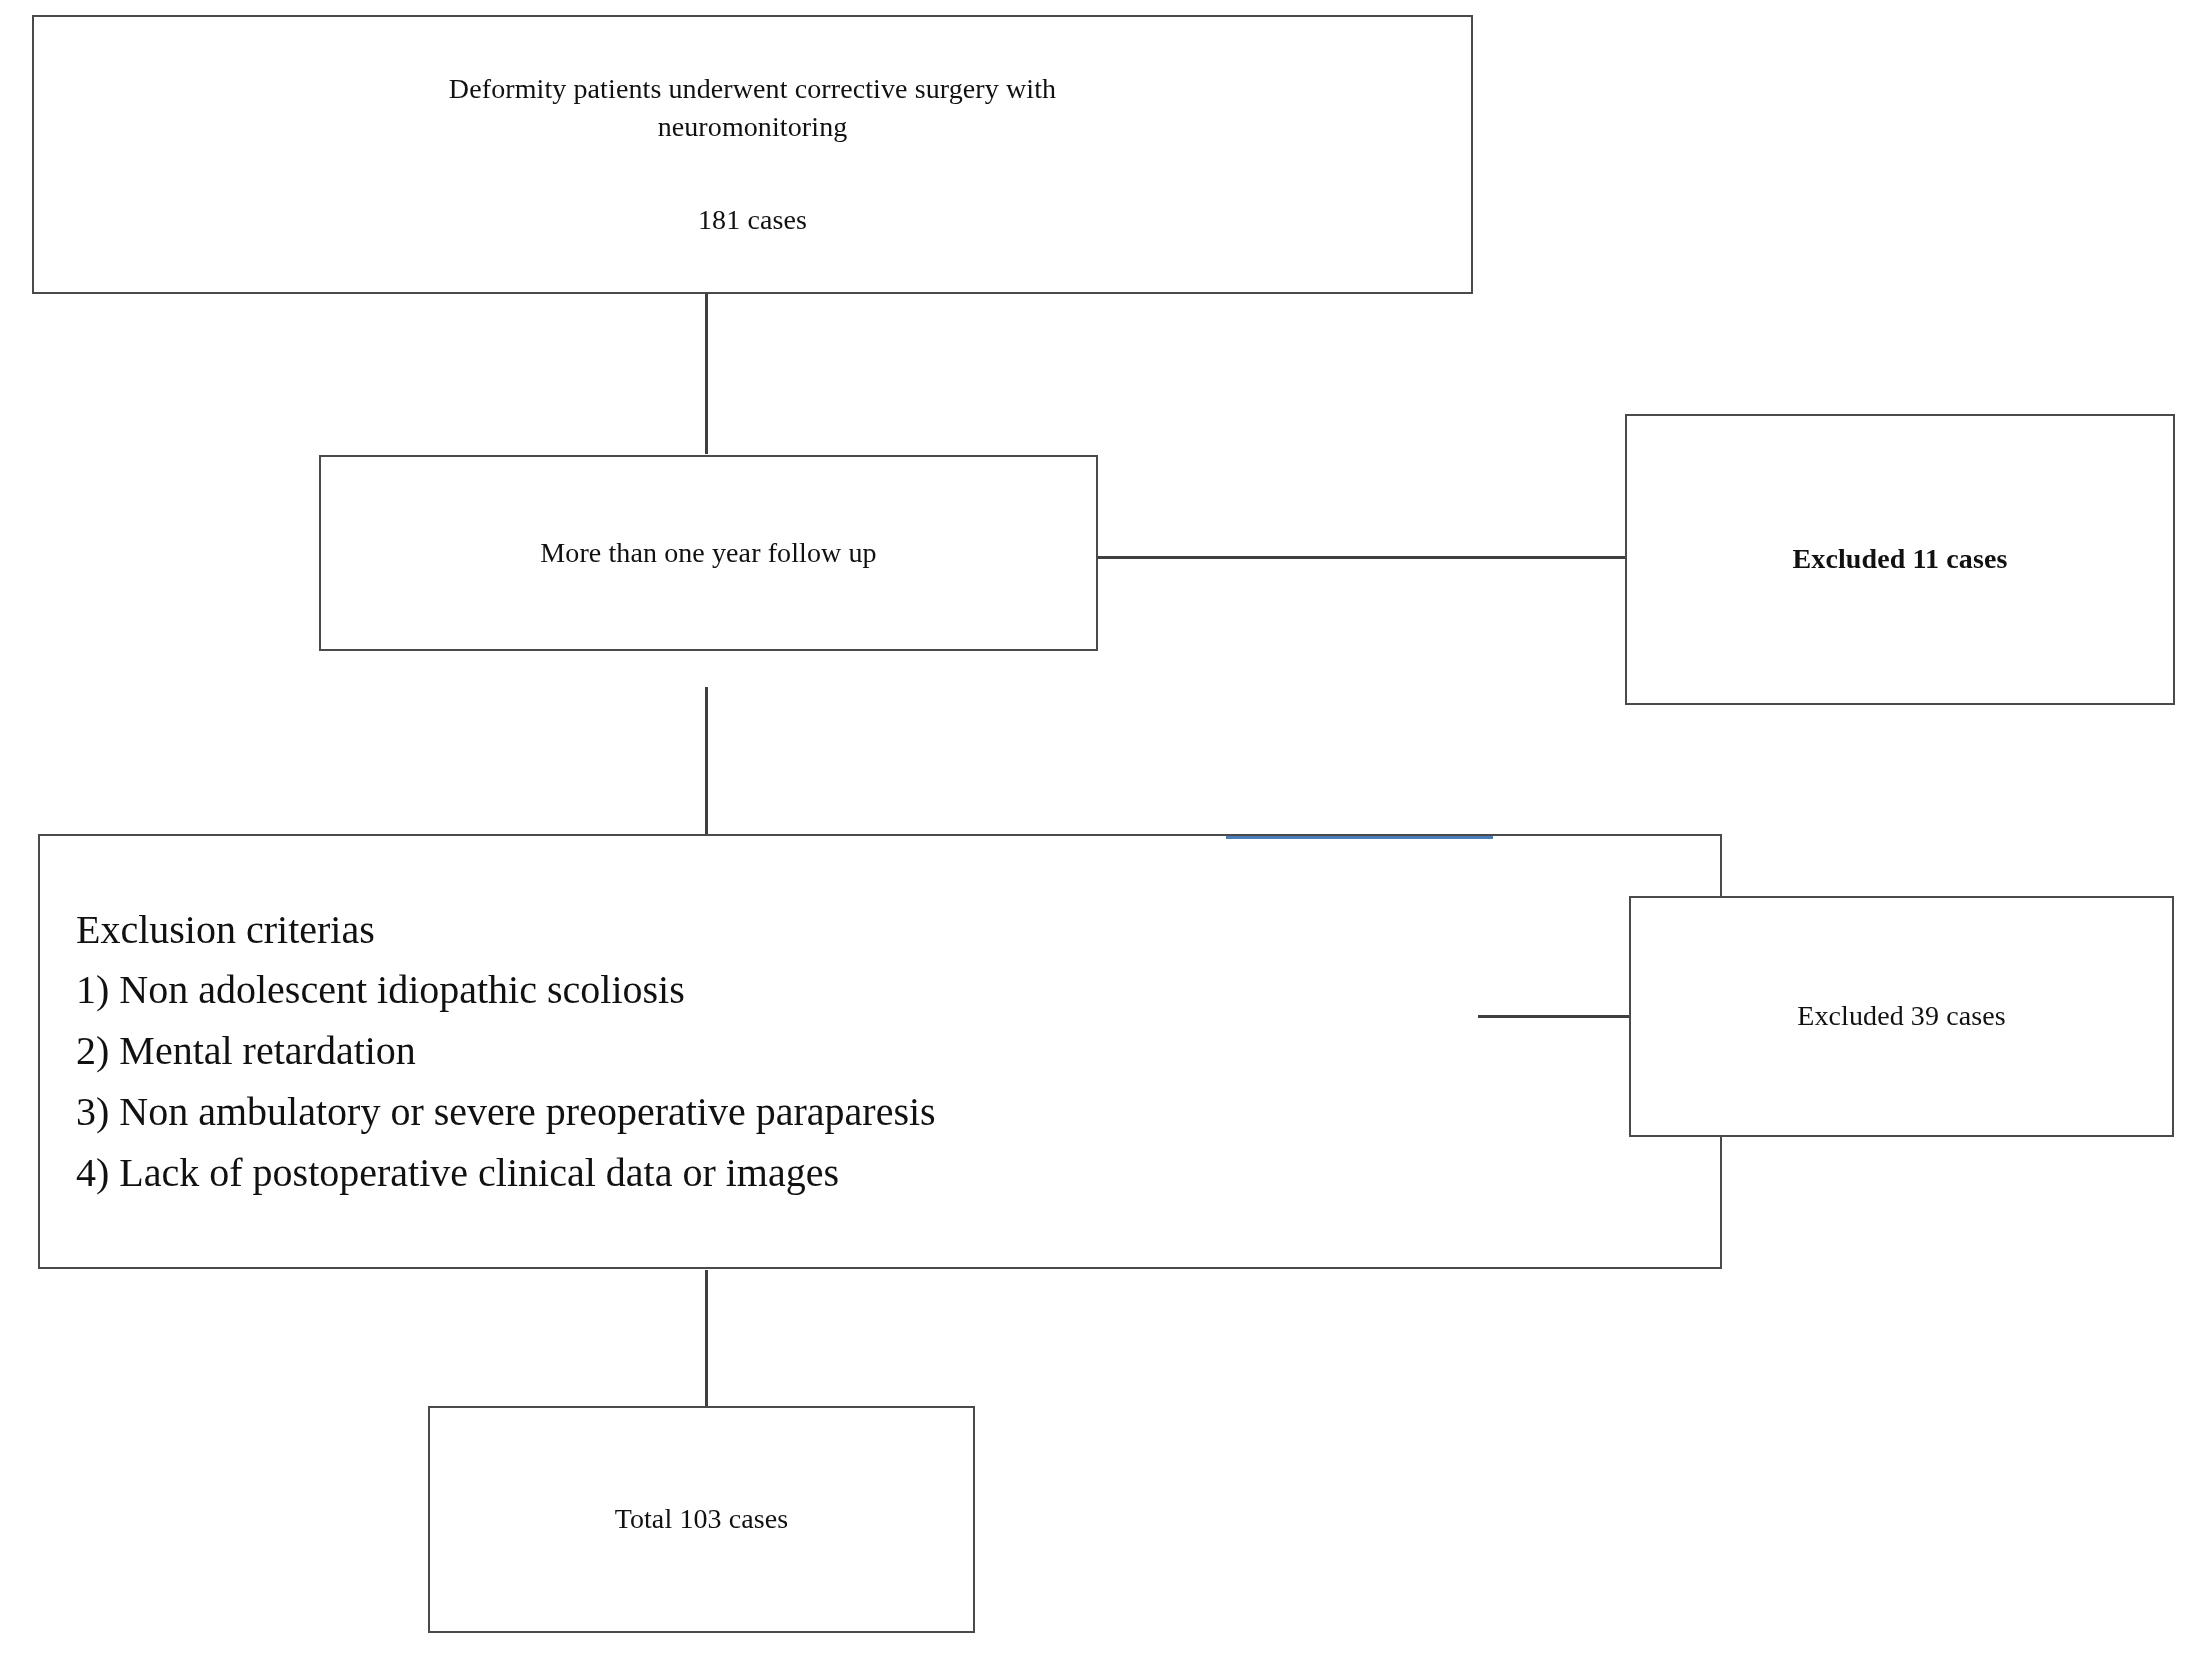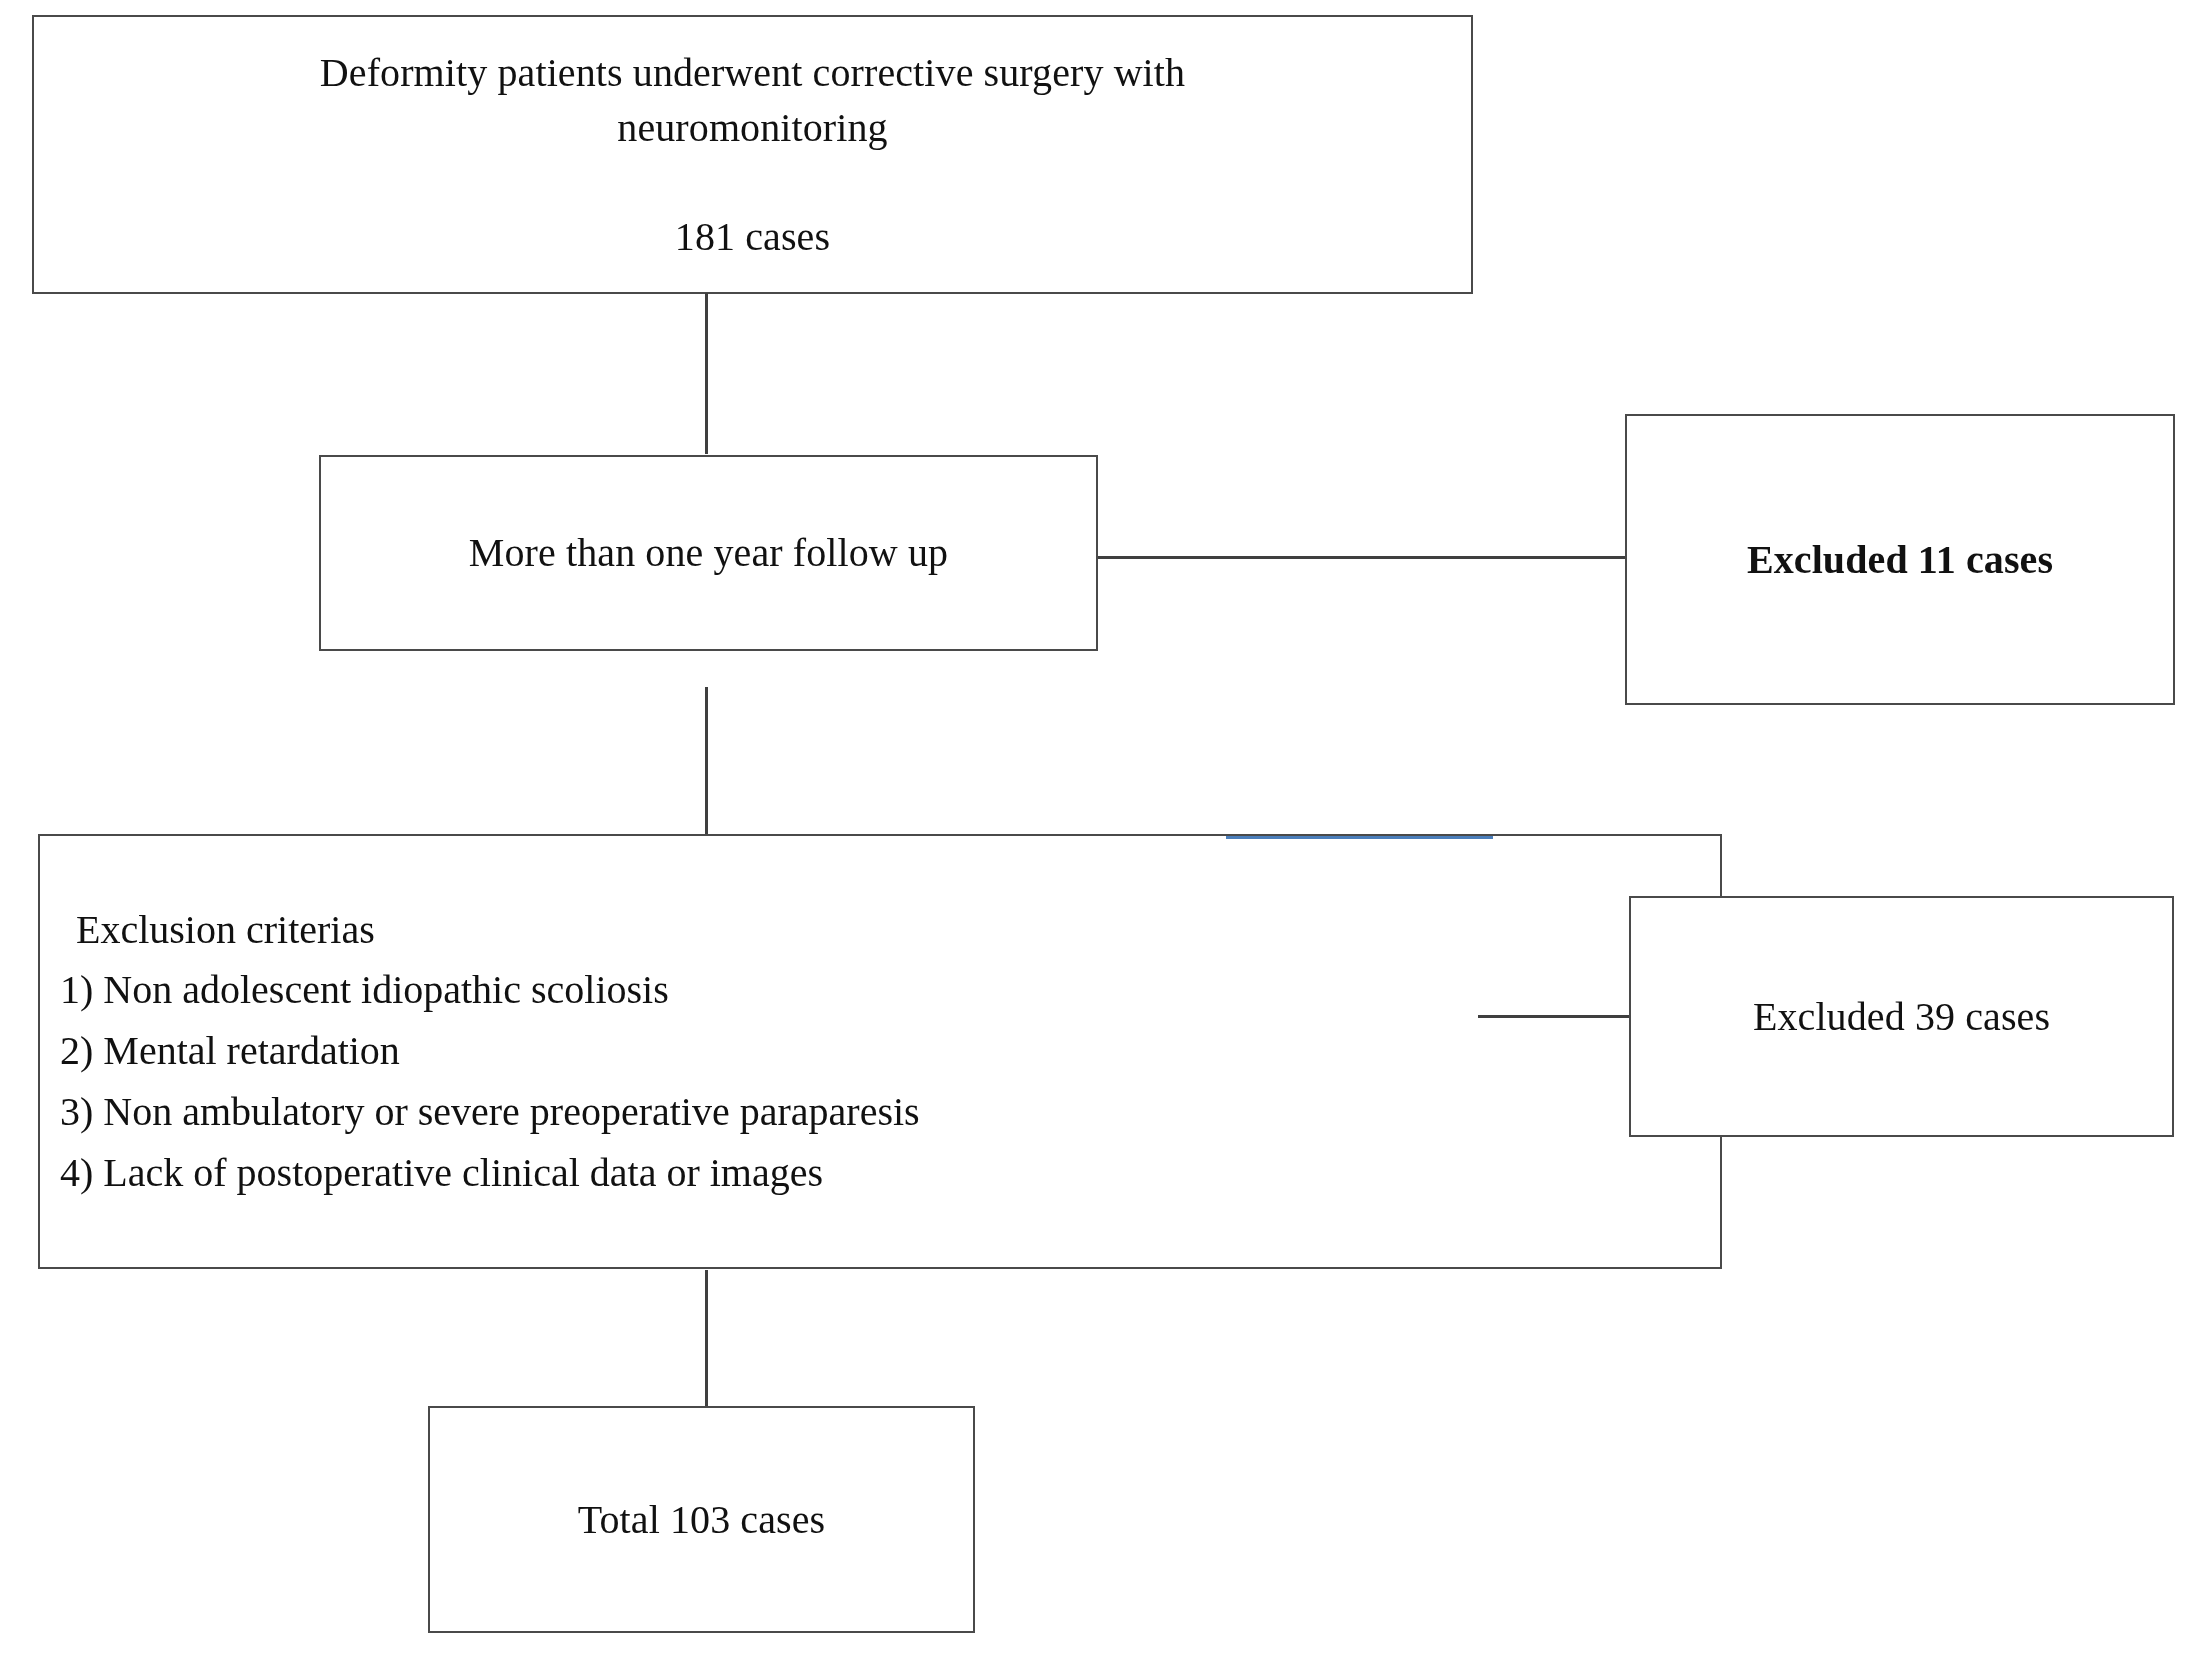--- a/index.html
+++ b/index.html
@@ -27,38 +27,38 @@
   }
   .node.centered {
     align-items: center;
     text-align: center;
   }
   .node.lefted {
     align-items: flex-start;
     text-align: left;
   }
   .node-line {
-    font-size: 40px;
+    font-size: 28px;
     line-height: 1.38;
     letter-spacing: 0.1px;
     white-space: pre;
   }
   .node-line.gap-above {
     margin-top: 54px;
   }
   .crit-title {
     font-size: 40px;
     line-height: 1.52;
     padding-left: 36px;
     white-space: pre;
   }
   .crit-item {
     font-size: 40px;
     line-height: 1.52;
-    padding-left: 20px;
+    padding-left: 36px;
     white-space: pre;
     text-align: center;
   }
   .connector {
     position: absolute;
     background: #3f3f3f;
   }
   .connector.v { width: 2.6px; }
   .connector.h { height: 2.6px; }
   .blue-artifact {

